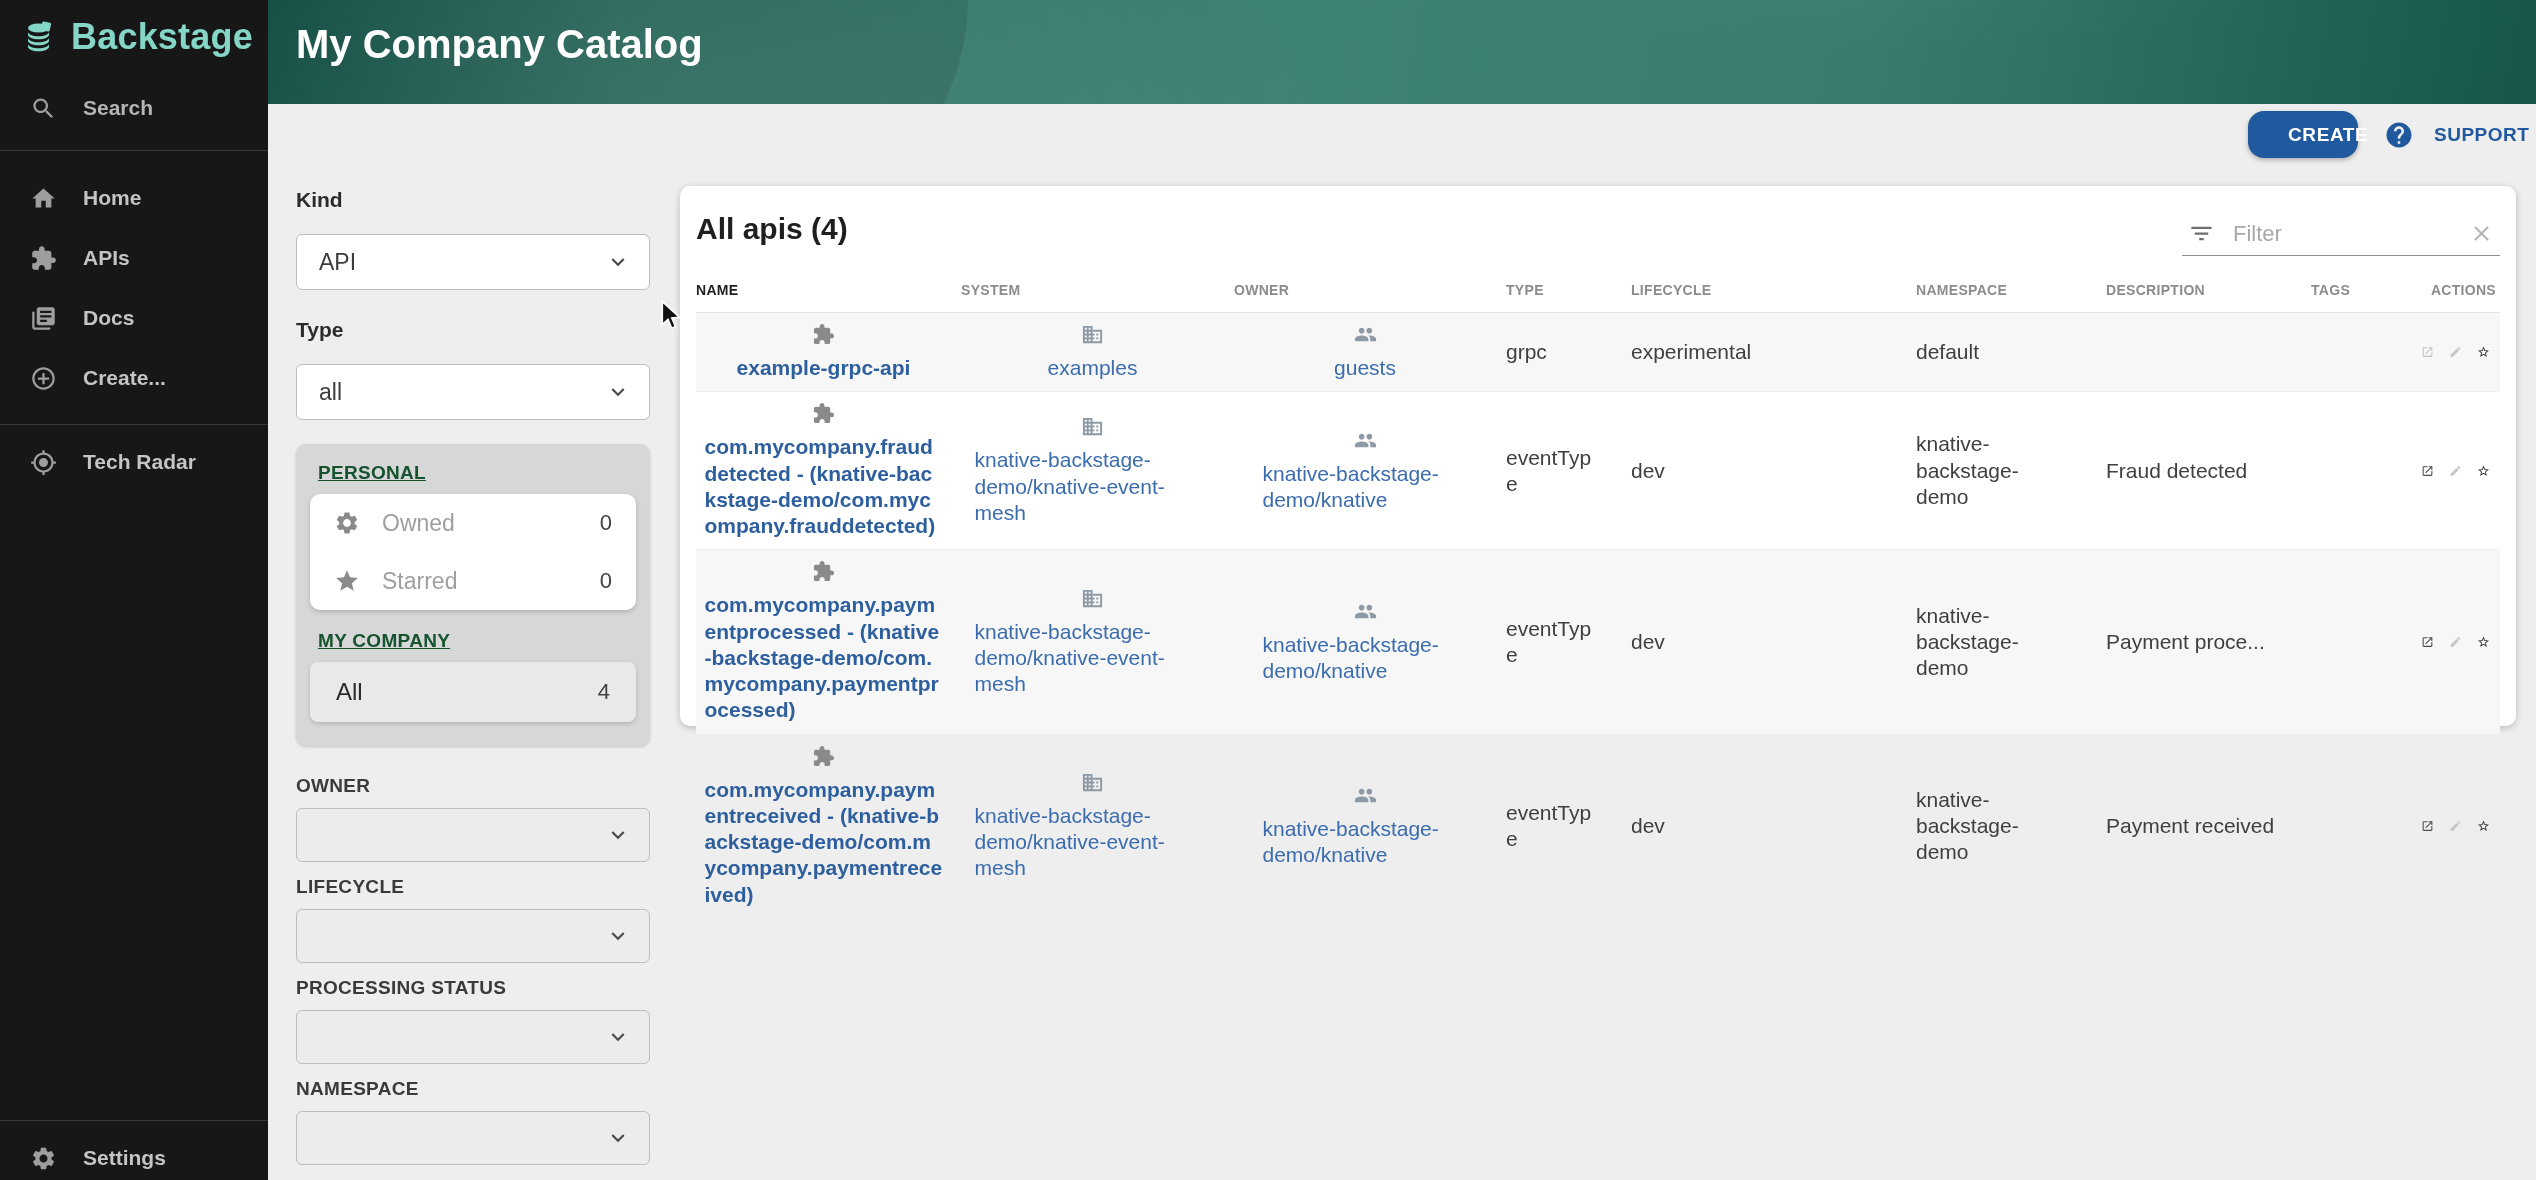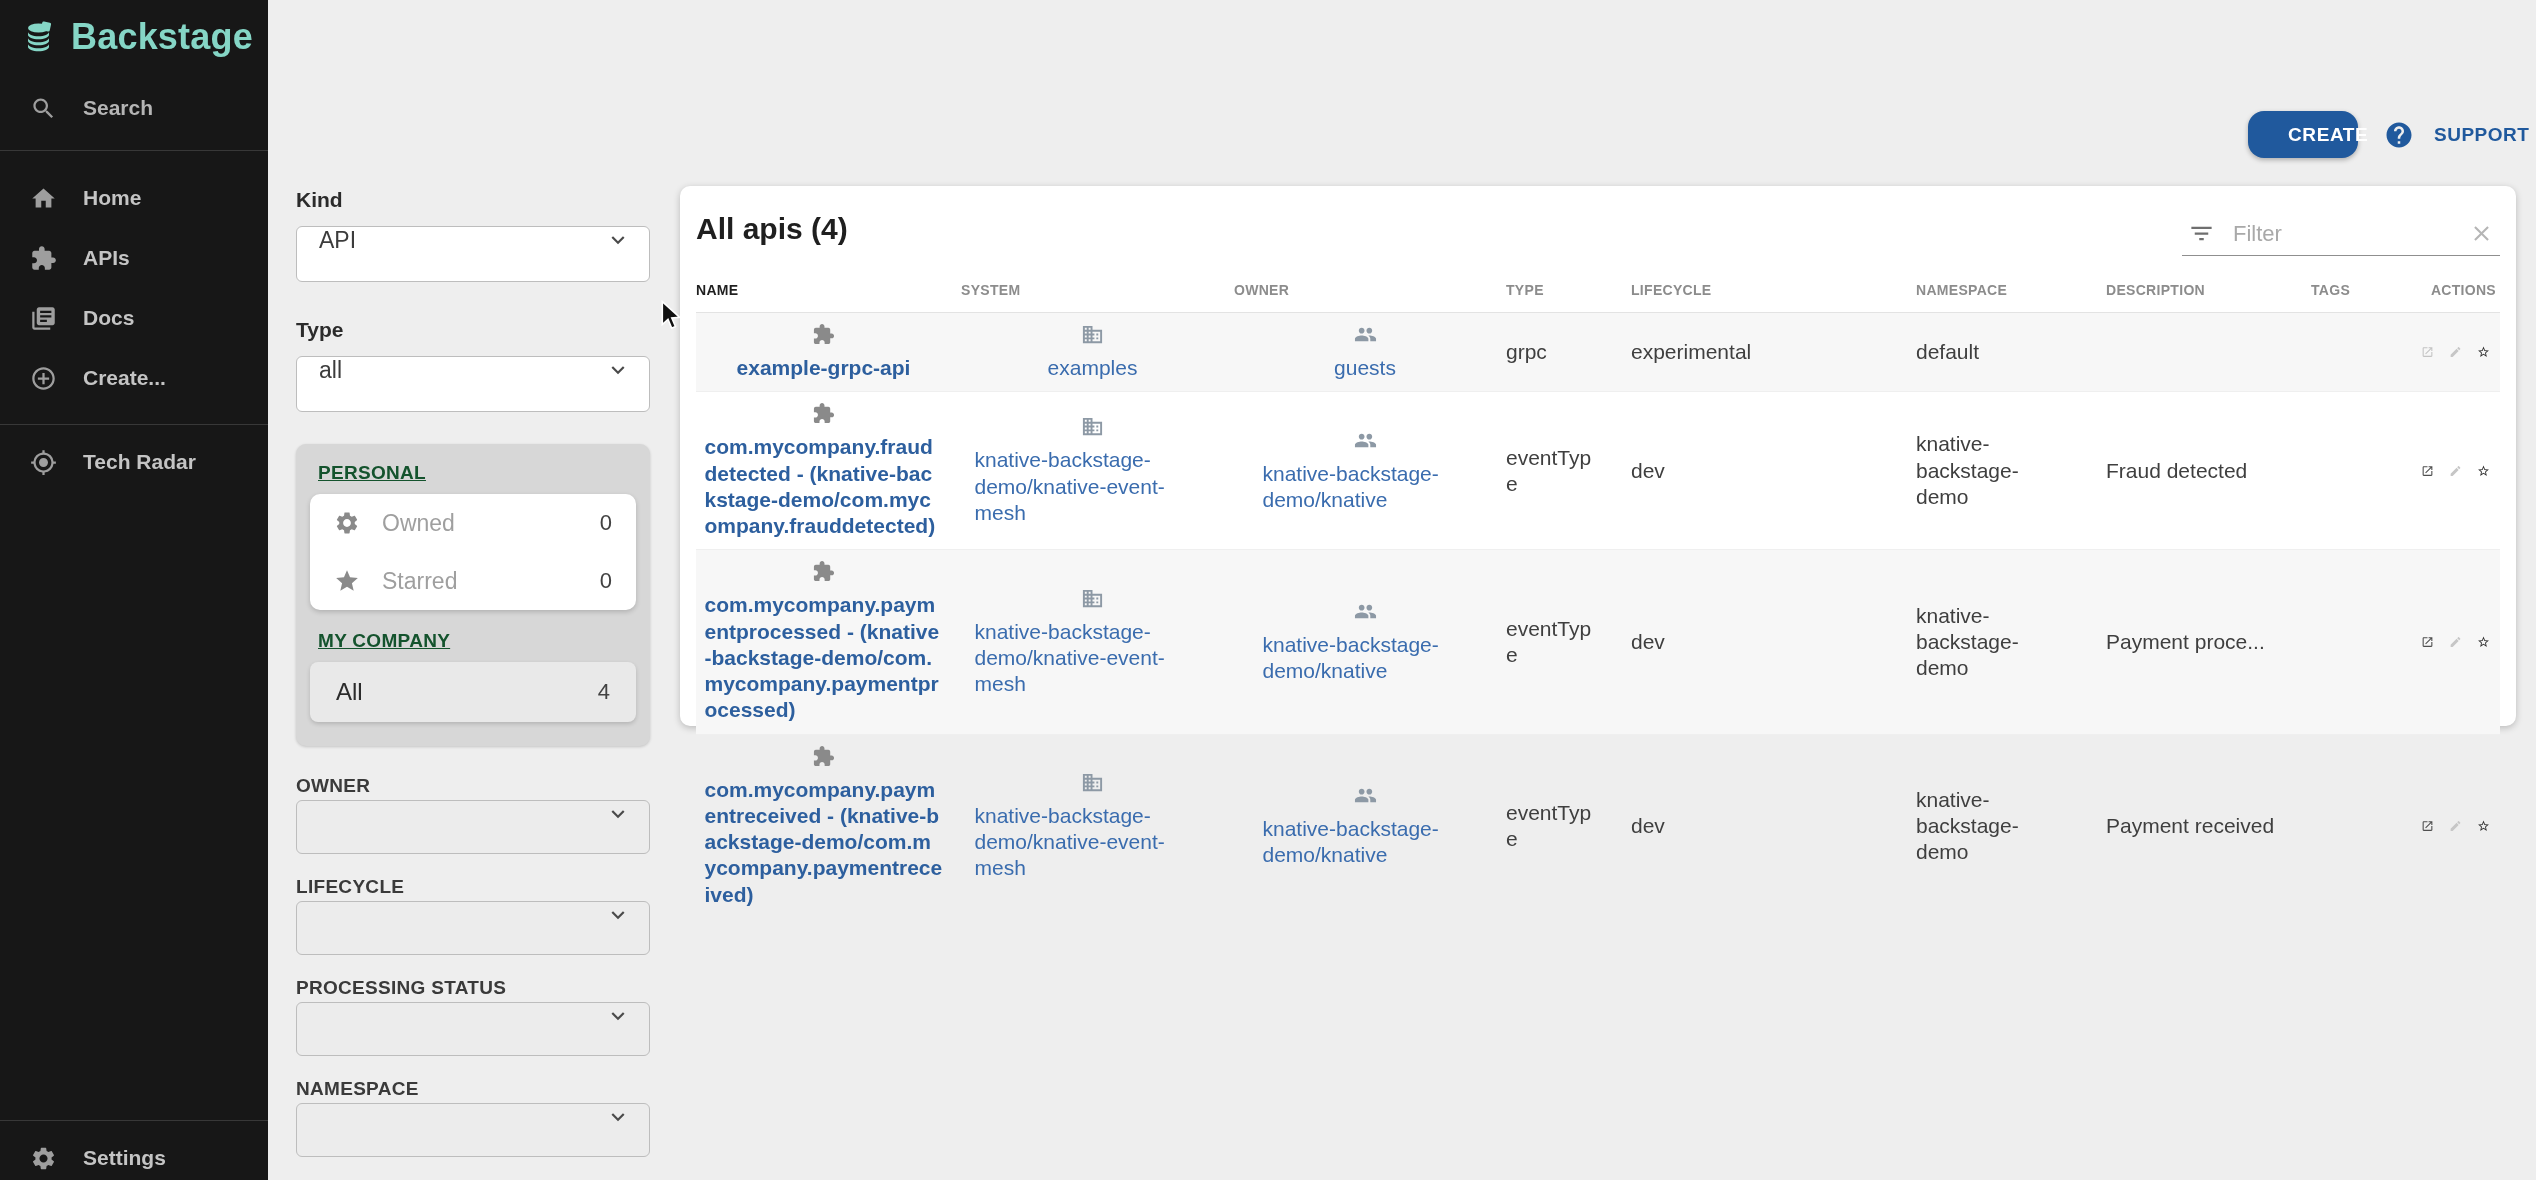--- a/index.html
+++ b/index.html
@@ -41,22 +41,22 @@
   .support{position:absolute;left:2384px;top:111px;height:47px;display:flex;align-items:center;gap:20px;
       color:#20599d;font-size:19px;font-weight:bold;letter-spacing:.5px;cursor:pointer;}
   .support svg{width:30px;height:30px;}
 
   
   .f-label{position:absolute;left:296px;margin:0;color:#2b2b2b;font-weight:bold;font-size:21px;}
   .lbl-kind{top:188px;} .lbl-type{top:318px;}
   .lbl-upper{font-size:19px;color:#3a3a3a;letter-spacing:.3px;}
   .lbl-owner{top:775px;} .lbl-lifecycle{top:876px;} .lbl-procstatus{top:977px;} .lbl-namespace{top:1078px;}
   .select{position:absolute;left:296px;width:354px;height:56px;border:1px solid #bdbdbd;border-radius:6px;
-      background:#fff;display:flex;align-items:flex-start;justify-content:space-between;padding:0 18px 0 22px;
-      box-sizing:border-box;font-size:23px;color:#3c3c3c;cursor:pointer;}
+      background:#fff;display:flex;align-items:center;justify-content:space-between;padding:0 18px 0 22px;
+      box-sizing:border-box;font-size:23px;color:#3c3c3c;cursor:pointer;margin-top:8px;}
   .select svg{width:26px;height:26px;color:#4a4a4a;}
   .sel-kind{top:226px;} .sel-type{top:356px;}
   .sel-gray{background:#ececec;height:54px;}
   .sel-owner{top:800px;} .sel-lifecycle{top:901px;} .sel-procstatus{top:1002px;} .sel-namespace{top:1103px;}
 
   .personal-panel{position:absolute;left:296px;top:444px;width:354px;height:302px;background:#d7d7d7;
       border-radius:10px;box-shadow:0 1px 3px rgba(0,0,0,.18);box-sizing:border-box;padding:12px 14px;}
   .panel-title{font-size:19px;font-weight:bold;color:#14532d;letter-spacing:.3px;margin:6px 0 10px 8px;text-decoration:underline;}
   .white-card{background:#fff;border-radius:10px;box-shadow:0 2px 5px rgba(0,0,0,.18);}
   .p-row{height:58px;display:flex;align-items:center;gap:22px;padding:0 24px;font-size:23px;color:#9f9f9f;cursor:pointer;}
@@ -169,20 +169,23 @@
     <div class="side-divider div3"></div>
 
     <div class="side-item pos-settings">
       <svg viewBox="0 0 24 24">
           <path fill="currentColor" d="M19.14 12.94c.04-.3.06-.61.06-.94 0-.32-.02-.64-.07-.94l2.03-1.58c.18-.14.23-.41.12-.61l-1.92-3.32c-.12-.22-.37-.29-.59-.22l-2.39.96c-.5-.38-1.03-.7-1.62-.94l-.36-2.54c-.04-.24-.24-.41-.48-.41h-3.84c-.24 0-.43.17-.47.41l-.36 2.54c-.59.24-1.13.57-1.62.94l-2.39-.96c-.22-.08-.47 0-.59.22L2.74 8.87c-.12.21-.08.47.12.61l2.03 1.58c-.05.3-.09.63-.09.94s.02.64.07.94l-2.03 1.58c-.18.14-.23.41-.12.61l1.92 3.32c.12.22.37.29.59.22l2.39-.96c.5.38 1.03.7 1.62.94l.36 2.54c.05.24.24.41.48.41h3.84c.24 0 .44-.17.47-.41l.36-2.54c.59-.24 1.13-.56 1.62-.94l2.39.96c.22.08.47 0 .59-.22l1.92-3.32c.12-.22.07-.47-.12-.61l-2.01-1.58zM12 15.6c-1.98 0-3.6-1.62-3.6-3.6s1.62-3.6 3.6-3.6 3.6 1.62 3.6 3.6-1.62 3.6-3.6 3.6z"></path>
         </svg>
       <span>Settings</span>
     </div>
   </aside>
 
+  <header class="topbar">
+    <h1 class="page-title">My Company Catalog</h1>
+  </header>
 
   <button class="create-btn">CREATE</button>
   <div class="support">
     <svg viewBox="0 0 24 24">
         <path fill="#20599d" d="M12 2C6.48 2 2 6.48 2 12s4.48 10 10 10 10-4.48 10-10S17.52 2 12 2zm1 17h-2v-2h2v2zm2.07-7.75l-.9.92C13.45 12.9 13 13.5 13 15h-2v-.5c0-1.1.45-2.1 1.17-2.83l1.24-1.26c.37-.36.59-.86.59-1.41 0-1.1-.9-2-2-2s-2 .9-2 2H8c0-2.21 1.79-4 4-4s4 1.79 4 4c0 .88-.36 1.68-.93 2.25z"></path>
       </svg>
     <span>SUPPORT</span>
   </div>
 
   <p class="f-label lbl-kind">Kind</p>

